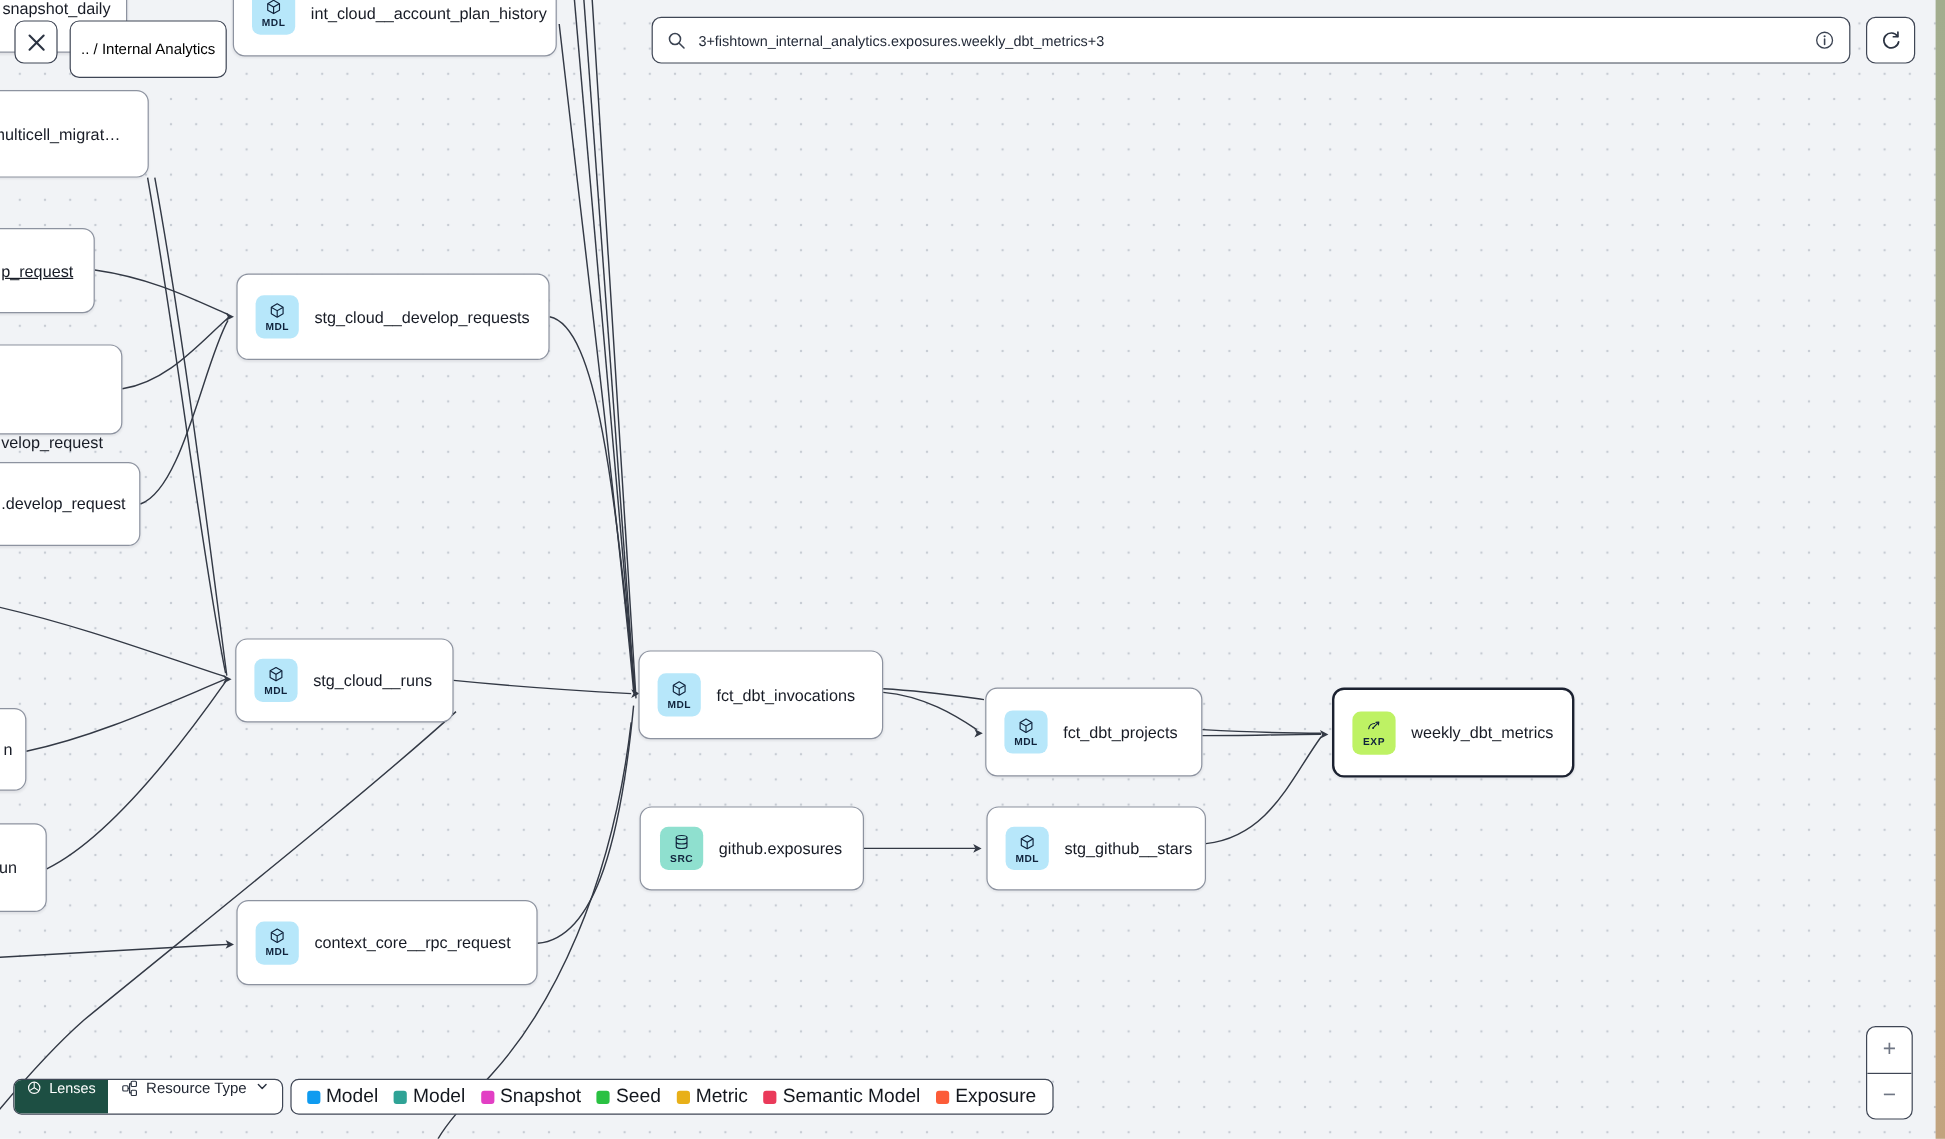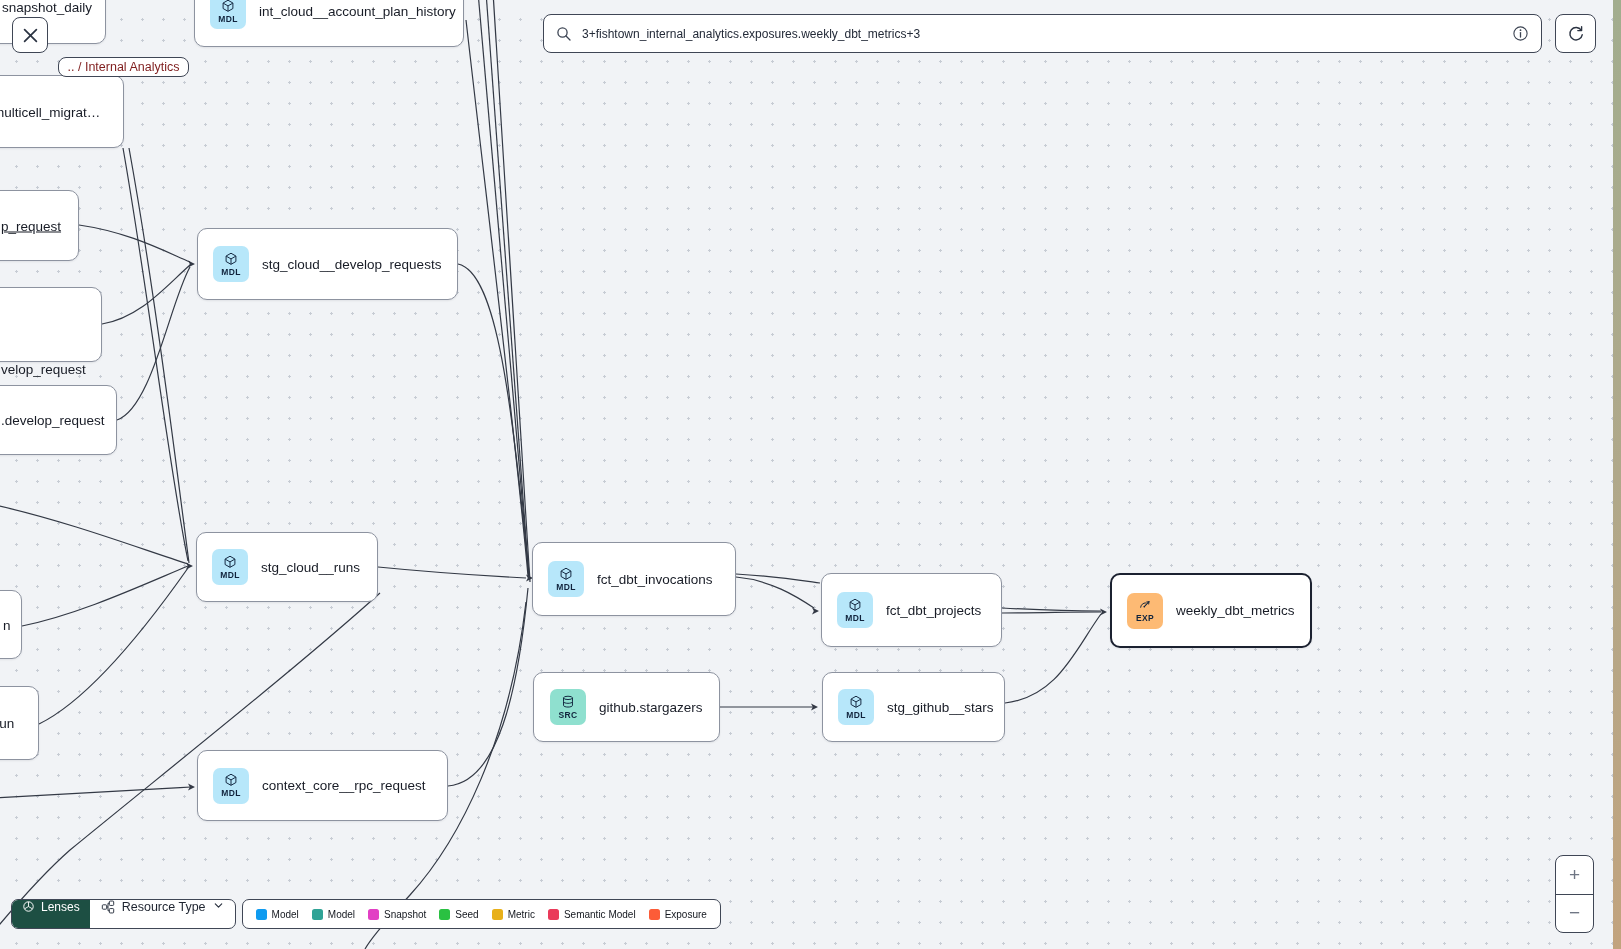--- a/index.html
+++ b/index.html
@@ -23,46 +23,46 @@
   .node.partial .title { position:absolute; top:50%; transform:translateY(-50%); }
   .badge {
     width:36px; height:36px; border-radius:7px; flex:0 0 36px;
     display:flex; flex-direction:column; align-items:center; justify-content:center;
     color:#10233c;
   }
   .badge svg { width:14px; height:14px; display:block; }
   .badge .badge-label { font-size:8.5px; letter-spacing:.4px; margin-top:1px; font-weight:700; }
   .badge.MDL { background:#b7e7fa; }
   .badge.SRC { background:#8fe0cf; }
-  .badge.EXP { background:#fdba74; }
+  .badge.EXP { background:#bef264; }
 
   .chrome-btn {
     position:absolute; background:#fff; border:1px solid #3f4655; border-radius:8px;
     display:flex; align-items:center; justify-content:center; cursor:pointer;
   }
   #close-btn { left:12px; top:17px; width:36px; height:36px; }
-  #breadcrumb { left:58px; top:17px; width:131px; height:20px; font-size:12.5px; color:#7f1d1d; white-space:nowrap;margin-top:40px; }
+  #breadcrumb { left:58px; top:17px; width:131px; height:48px; font-size:12.5px; color:#000000; white-space:nowrap; }
   #search-bar {
     position:absolute; left:543px; top:14px; width:999px; height:39px;
     background:#fff; border:1px solid #3f4655; border-radius:8px;
     display:flex; align-items:center; padding:0 12px; gap:10px;
   }
   #search-bar input {
     flex:1; border:none; outline:none; font-size:12px; color:#232a38;
     font-family:"Liberation Sans",sans-serif; background:transparent;
   }
   #refresh-btn { left:1555px; top:14px; width:41px; height:39px; }
 
   #bottom-bar { position:absolute; left:11px; top:899px; display:flex; gap:6px; align-items:stretch; }
   #lenses-pill { display:flex; border:1px solid #3f4655; border-radius:7px; overflow:hidden; background:#fff; height:30px; }
   #lenses-btn { background:#1d4f43; color:#fff; display:flex; align-items:flex-start; gap:6px; padding:0 10px; font-size:12px; cursor:pointer; }
   #resource-type-btn { display:flex; align-items:flex-start; gap:7px; padding:0 11px; font-size:12.5px; color:#1e2430; cursor:pointer; }
   #legend-pill {
     display:flex; align-items:center; gap:13px; padding:0 13px; height:30px;
-    background:#fff; border:1px solid #3f4655; border-radius:7px; font-size:10px; color:#14181f;
+    background:#fff; border:1px solid #3f4655; border-radius:7px; font-size:16px; color:#14181f;
   }
   .legend-item { display:flex; align-items:center; gap:5px; white-space:nowrap; }
   .legend-swatch { width:11px; height:11px; border-radius:2.5px; flex:0 0 11px; }
 
   #zoom-ctrl {
     position:absolute; left:1555px; top:855px; width:39px; height:78px;
     background:#fff; border:1px solid #3f4655; border-radius:8px;
     display:flex; flex-direction:column; overflow:hidden;
   }
   #zoom-ctrl .zbtn { flex:1; display:flex; align-items:center; justify-content:center;
@@ -193,21 +193,21 @@
         <span class="title">fct_dbt_projects</span>
       </div>
       <div class="node" style="left: 533px; top: 672px; width: 187px; height: 70px; padding-left: 16px;">
         <div class="badge SRC">
           <svg viewBox="0 0 16 16" xmlns="http://www.w3.org/2000/svg">
             <ellipse cx="8" cy="3.3" rx="5.1" ry="1.9" fill="none" stroke="currentColor" stroke-width="1.1"></ellipse>
             <path d="M2.9 3.3 V7.6 C2.9 8.7 5.2 9.5 8 9.5 C10.8 9.5 13.1 8.7 13.1 7.6 V3.3 M2.9 7.6 V11.9 C2.9 13 5.2 13.8 8 13.8 C10.8 13.8 13.1 13 13.1 11.9 V7.6" fill="none" stroke="currentColor" stroke-width="1.1"></path>
           </svg>
           <span class="badge-label">SRC</span>
         </div>
-        <span class="title">github.stargazers</span>
+        <span class="title">github.exposures</span>
       </div>
       <div class="node" style="left: 822px; top: 672px; width: 183px; height: 70px;">
         <div class="badge MDL">
           <svg viewBox="0 0 16 16" xmlns="http://www.w3.org/2000/svg">
             <path d="M8 1.4 L13.6 4.6 V10.9 L8 14.1 L2.4 10.9 V4.6 Z" fill="none" stroke="currentColor" stroke-width="1.1" stroke-linejoin="round"></path>
             <path d="M2.6 4.8 L8 7.9 L13.4 4.8 M8 7.9 V13.9" fill="none" stroke="currentColor" stroke-width="1.1"></path>
           </svg>
           <span class="badge-label">MDL</span>
         </div>
         <span class="title">stg_github__stars</span>

